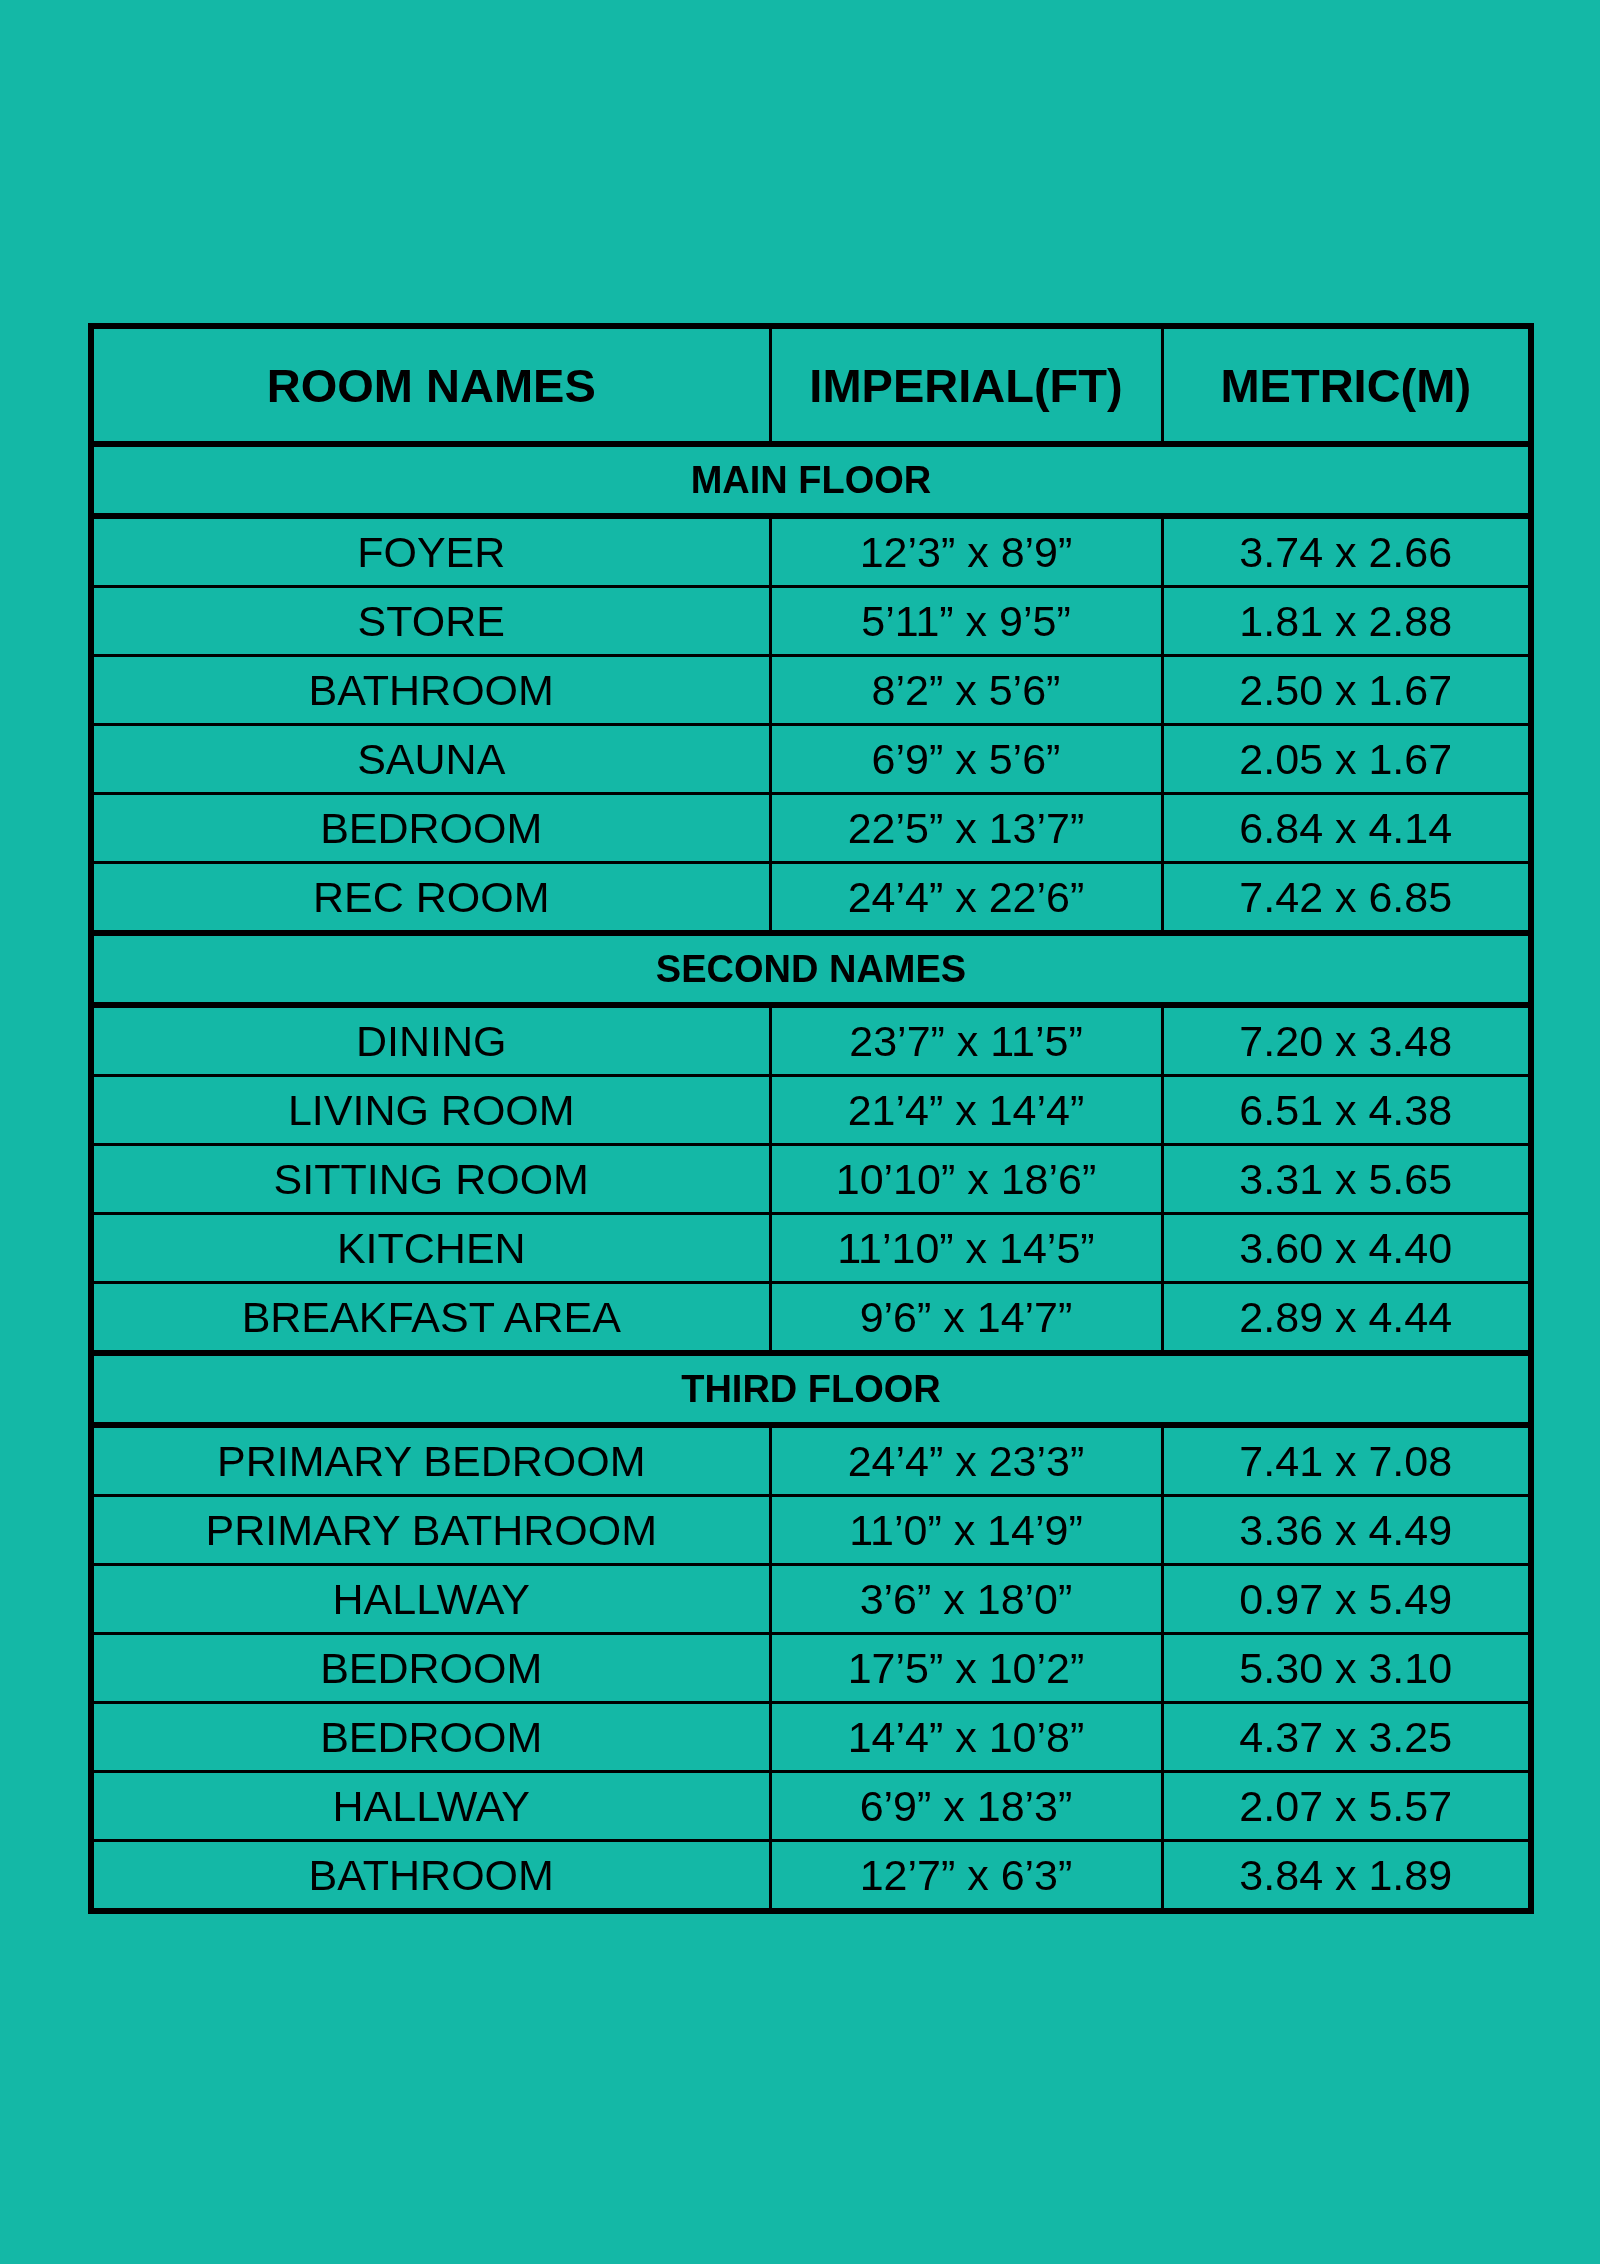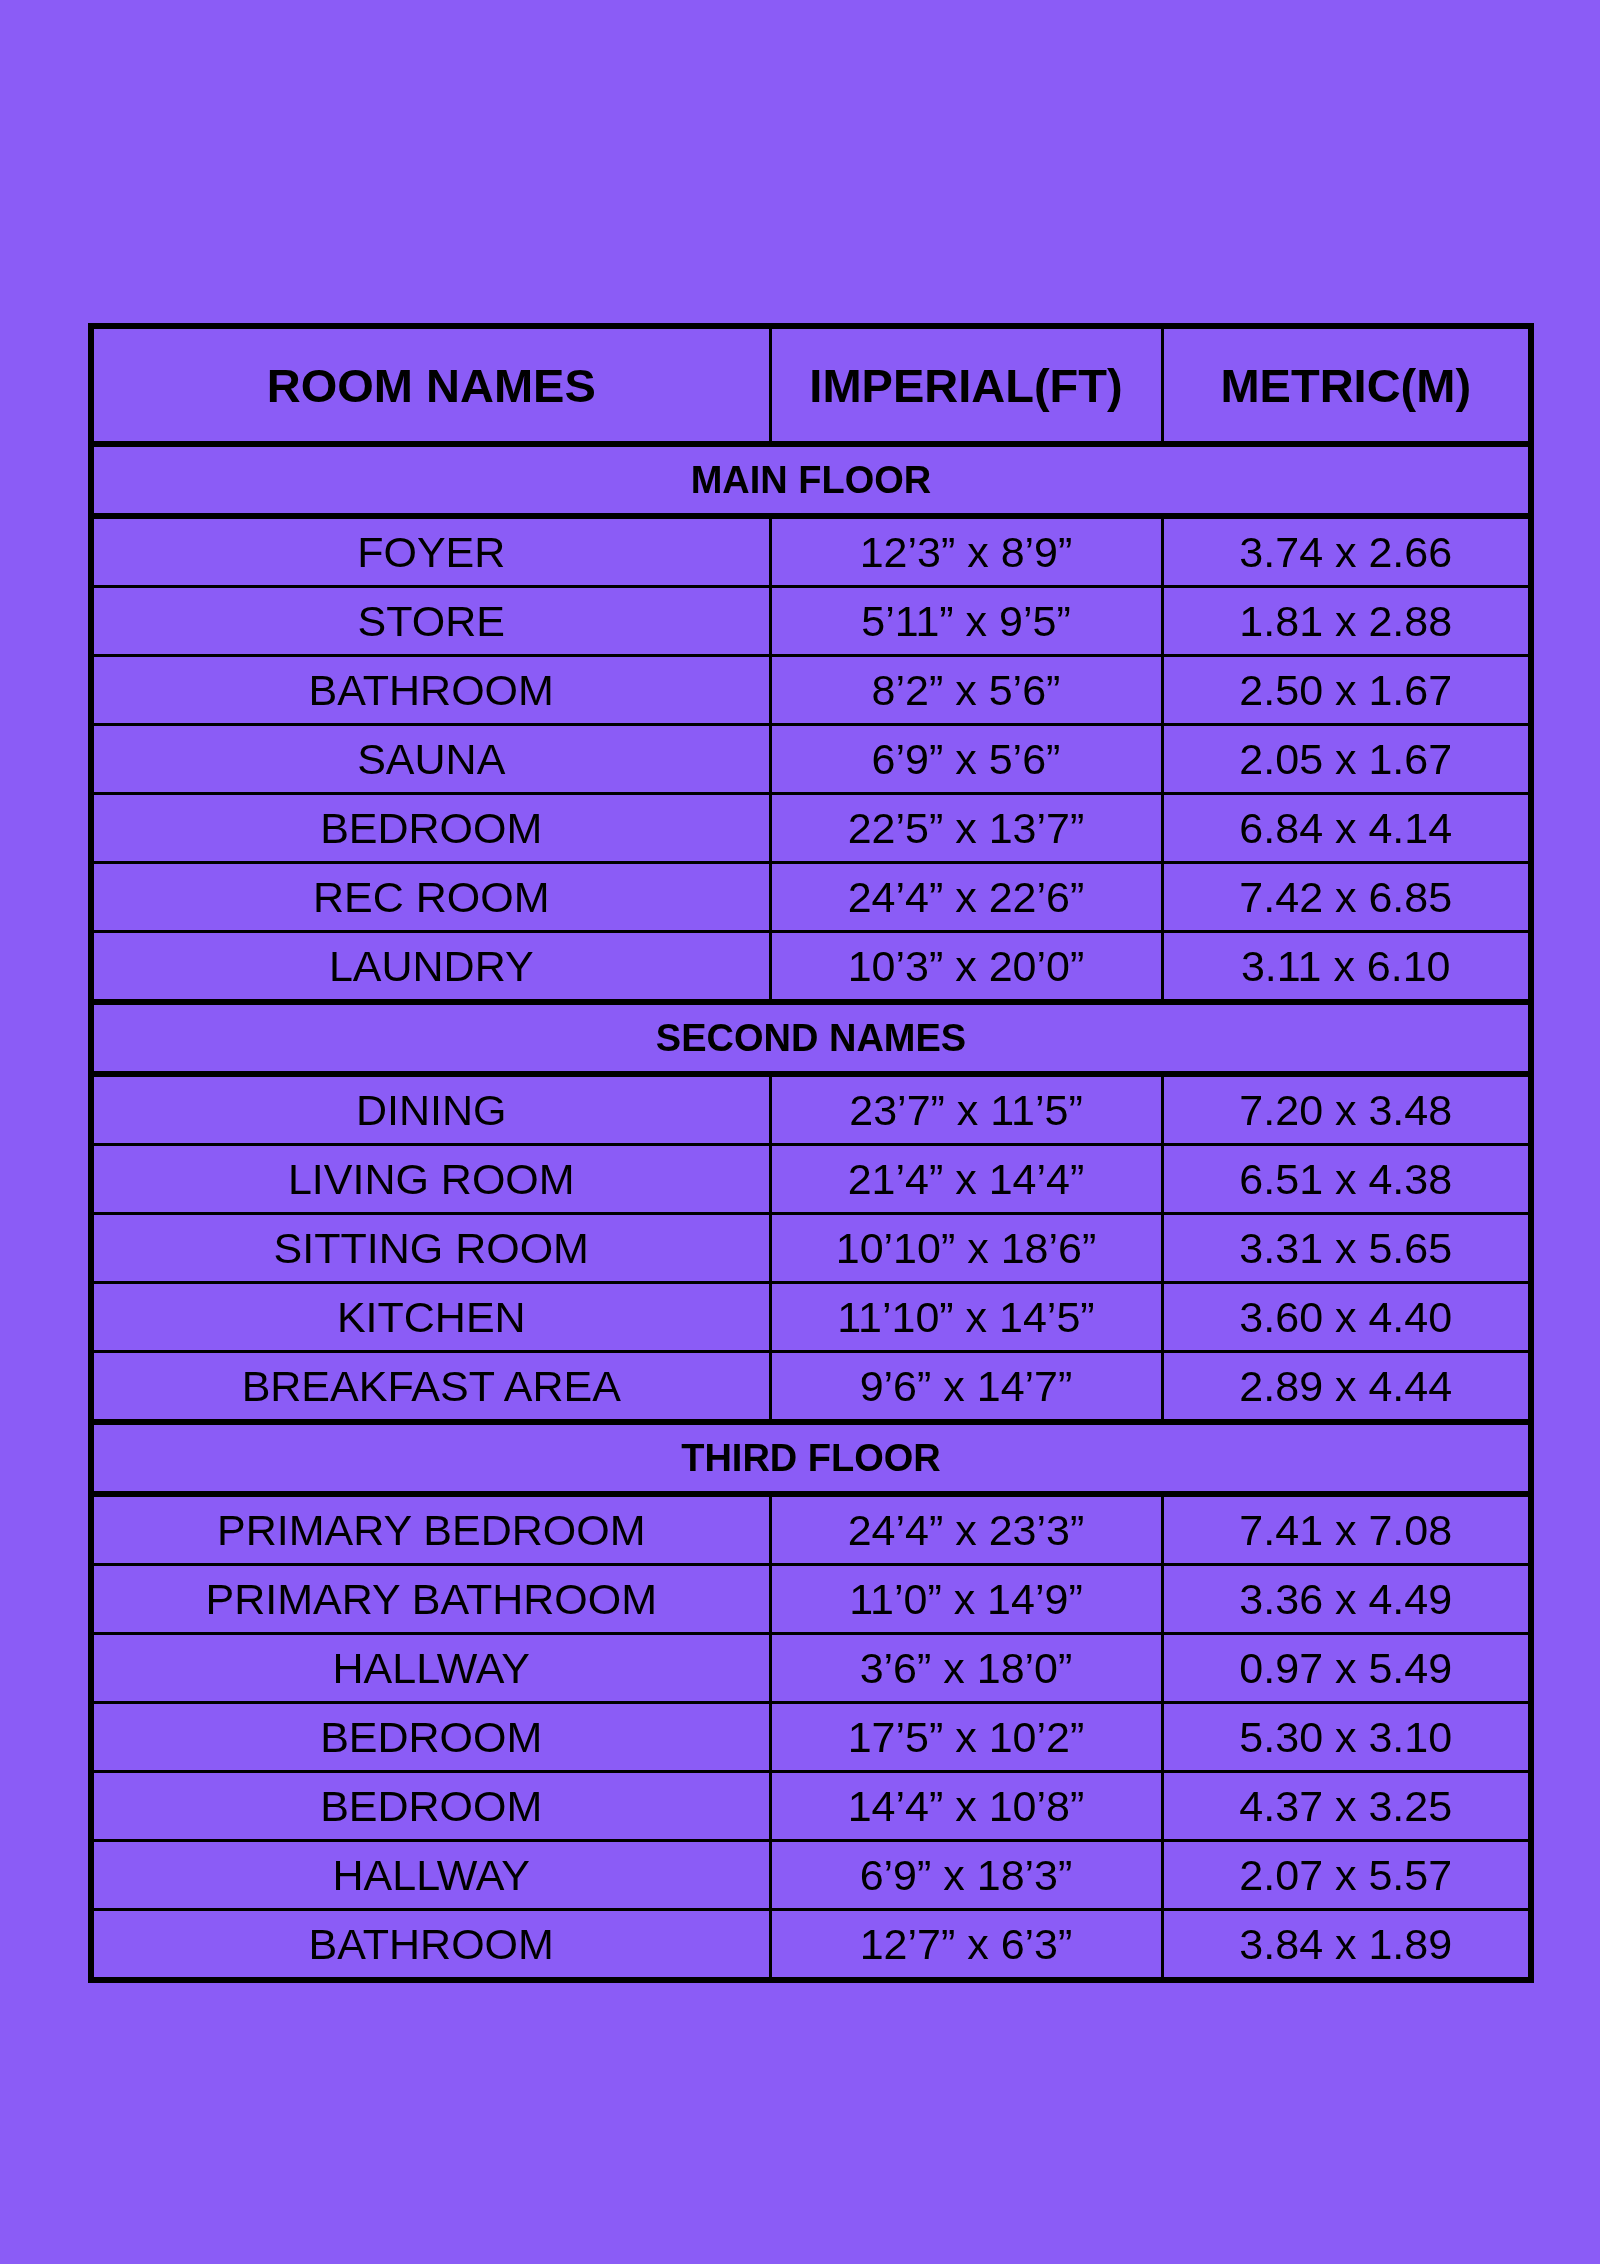--- a/index.html
+++ b/index.html
@@ -9,21 +9,21 @@
     width: 1600px;
     height: 2264px;
     font-family: "Liberation Sans", sans-serif;
     color: #000000;
     -webkit-font-smoothing: antialiased;
   }
   .page {
     position: relative;
     width: 1600px;
     height: 2264px;
-    background: #8b5cf6;
+    background: #14b8a6;
     overflow: hidden;
   }
   table.dim-table {
     position: absolute;
     left: 88px;
     top: 323px;
     width: 1440px;
     border-collapse: collapse;
     table-layout: fixed;
     border: 6px solid #000000;
@@ -103,25 +103,20 @@
         <tr>
           <td>BEDROOM</td>
           <td>22’5” x 13’7”</td>
           <td>6.84 x 4.14</td>
         </tr>
         <tr>
           <td>REC ROOM</td>
           <td>24’4” x 22’6”</td>
           <td>7.42 x 6.85</td>
         </tr>
-        <tr>
-          <td>LAUNDRY</td>
-          <td>10’3” x 20’0”</td>
-          <td>3.11 x 6.10</td>
-        </tr>
         <tr class="section-row">
           <td colspan="3">SECOND NAMES</td>
         </tr>
         <tr>
           <td>DINING</td>
           <td>23’7” x 11’5”</td>
           <td>7.20 x 3.48</td>
         </tr>
         <tr>
           <td>LIVING ROOM</td>

